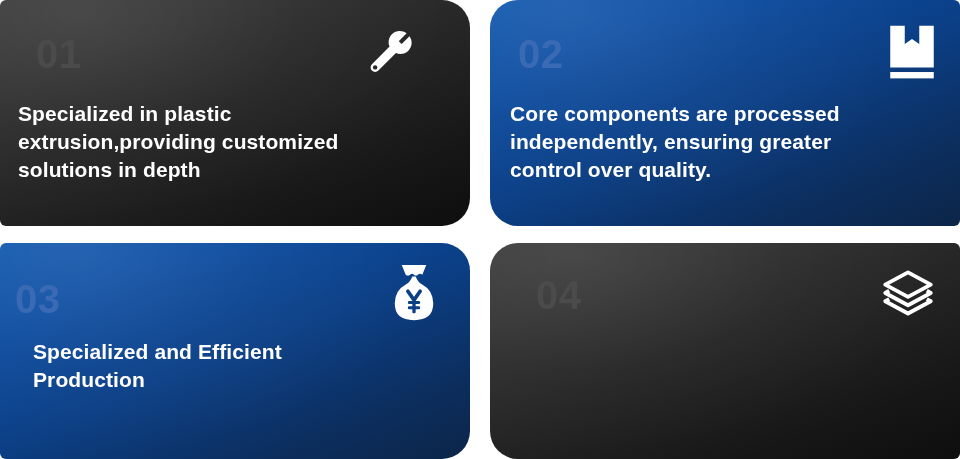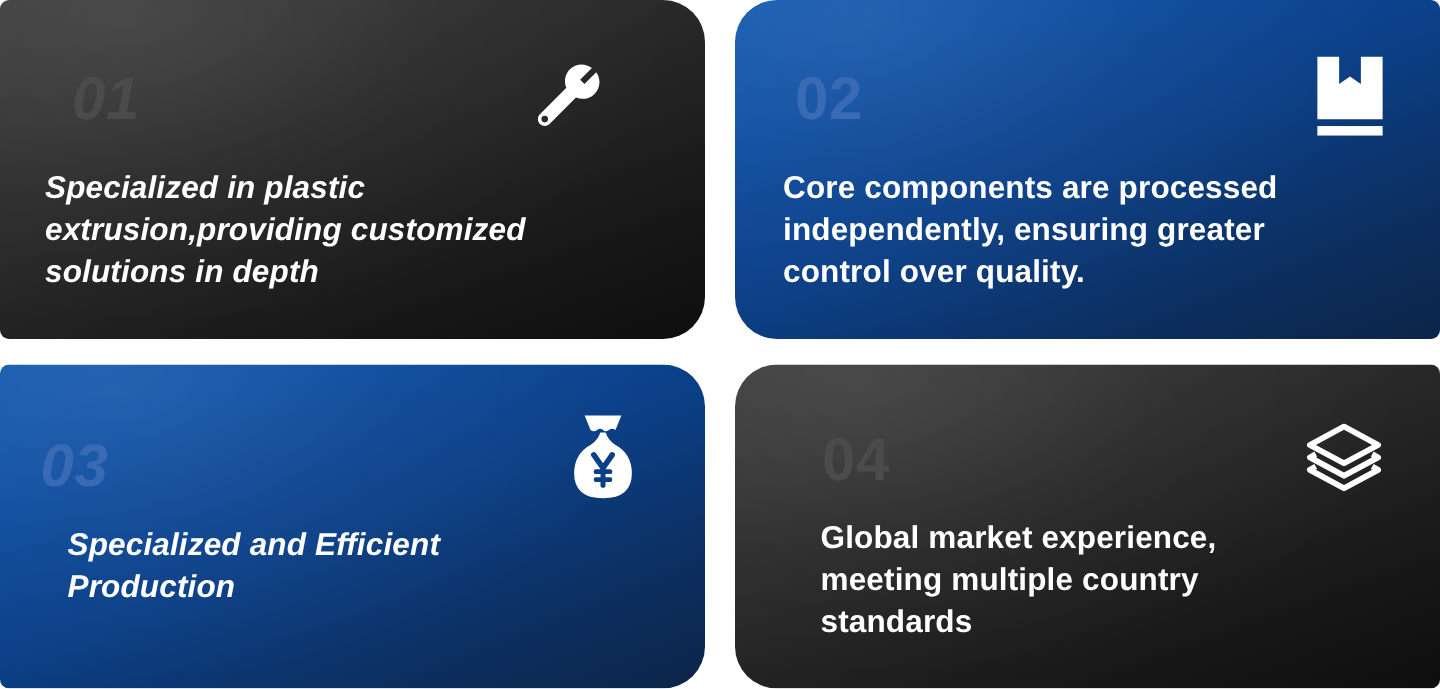--- a/index.html
+++ b/index.html
@@ -24,23 +24,23 @@
     column-gap: 20px;
     row-gap: 17px;
     box-sizing: border-box;
   }
 
   .card {
     position: relative;
     border-radius: 6px 28px 28px 6px;
     overflow: hidden;
     box-sizing: border-box;
-    padding: 12px;
+    padding: 0;
   }
-  .card.left  { border-radius: 6px 28px 28px 6px; font-style: italic; }
+  .card.left  { border-radius: 6px 28px 28px 6px; }
   .card.right { border-radius: 28px 6px 6px 28px; }
 
   
   .card.dark {
     background:
       radial-gradient(120% 140% at 18% 6%, rgba(255,255,255,0.085) 0%, rgba(255,255,255,0.02) 38%, rgba(0,0,0,0) 66%),
       linear-gradient(160deg, #3b3b3b 0%, #333333 22%, #232323 55%, #161616 80%, #0e0e0e 100%);
   }
   
   .card.blue {
@@ -156,23 +156,20 @@
           <rect x="25" y="50" width="14" height="3.6" rx="1.4" fill="#0b3f86"></rect>
           <rect x="30.1" y="43" width="3.8" height="15" rx="1.4" fill="#0b3f86"></rect>
         </svg>
       </span>
     </div>
   </div>
 
   <div class="card dark right" id="card-4">
     <div class="card-inner">
       <div class="num">04</div>
-      <p class="title">Global market experience,
-meeting multiple country
-standards</p>
       <span class="icon">
         <svg viewBox="0 0 64 64" fill="none" xmlns="http://www.w3.org/2000/svg">
           <g stroke="#ffffff" stroke-width="4.4" stroke-linejoin="round" fill="none">
             <path d="M32 5 L58 19 L32 33 L6 19 Z"></path>
             <path d="M10.5 26 L6 28.5 L32 42.5 L58 28.5 L53.5 26"></path>
             <path d="M10.5 35.5 L6 38 L32 52 L58 38 L53.5 35.5"></path>
           </g>
         </svg>
       </span>
     </div>

